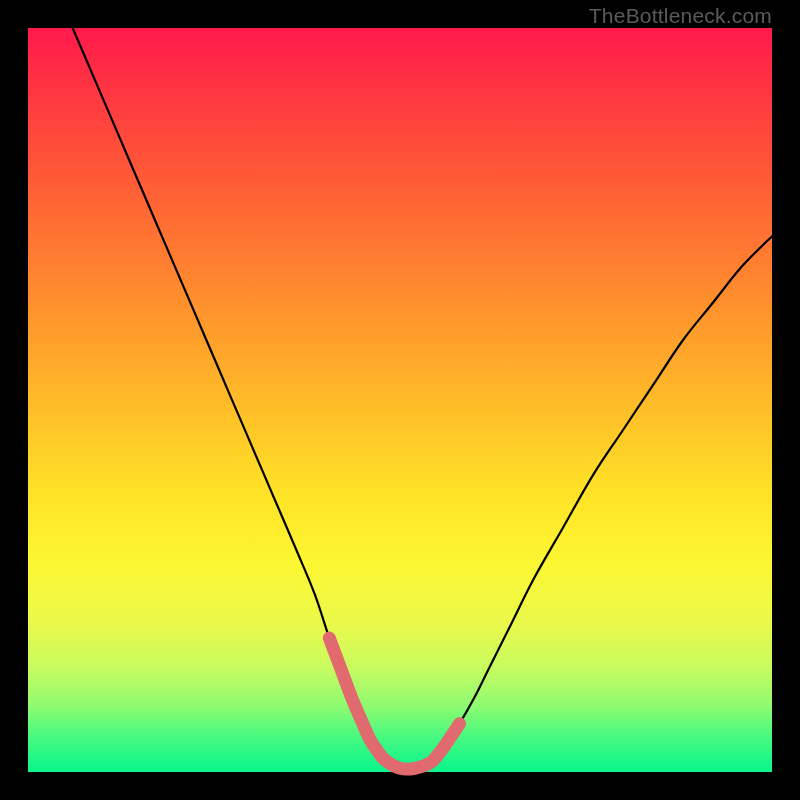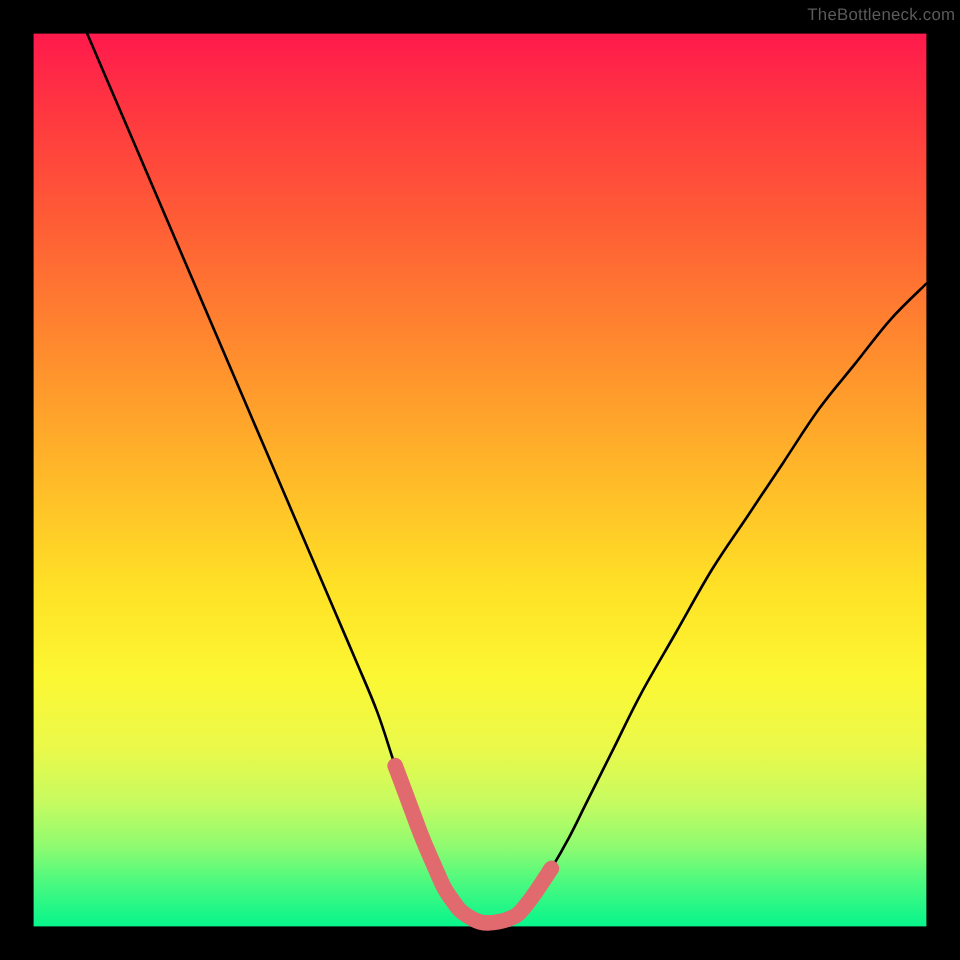--- a/index.html
+++ b/index.html
@@ -37,23 +37,23 @@
       #eaf94a 80%,
       #c7fb60 86%,
       #90fb70 91%,
       #4cf97f 95%,
       #07f58c 100%
     );
   }
   .watermark {
     position: absolute;
     top: 4px;
-    right: 4px;
+    right: 28px;
     color: #5b5b5b;
-    font-size: 14px;
+    font-size: 21px;
     font-weight: 500;
     letter-spacing: 0.2px;
     user-select: none;
   }
   svg.curves {
     position: absolute;
     left: 0;
     top: 0;
     width: 744px;
     height: 744px;

